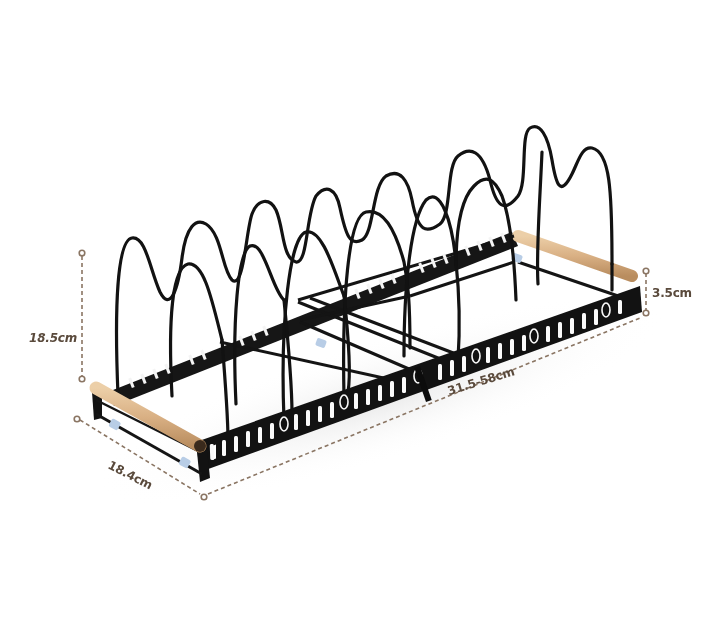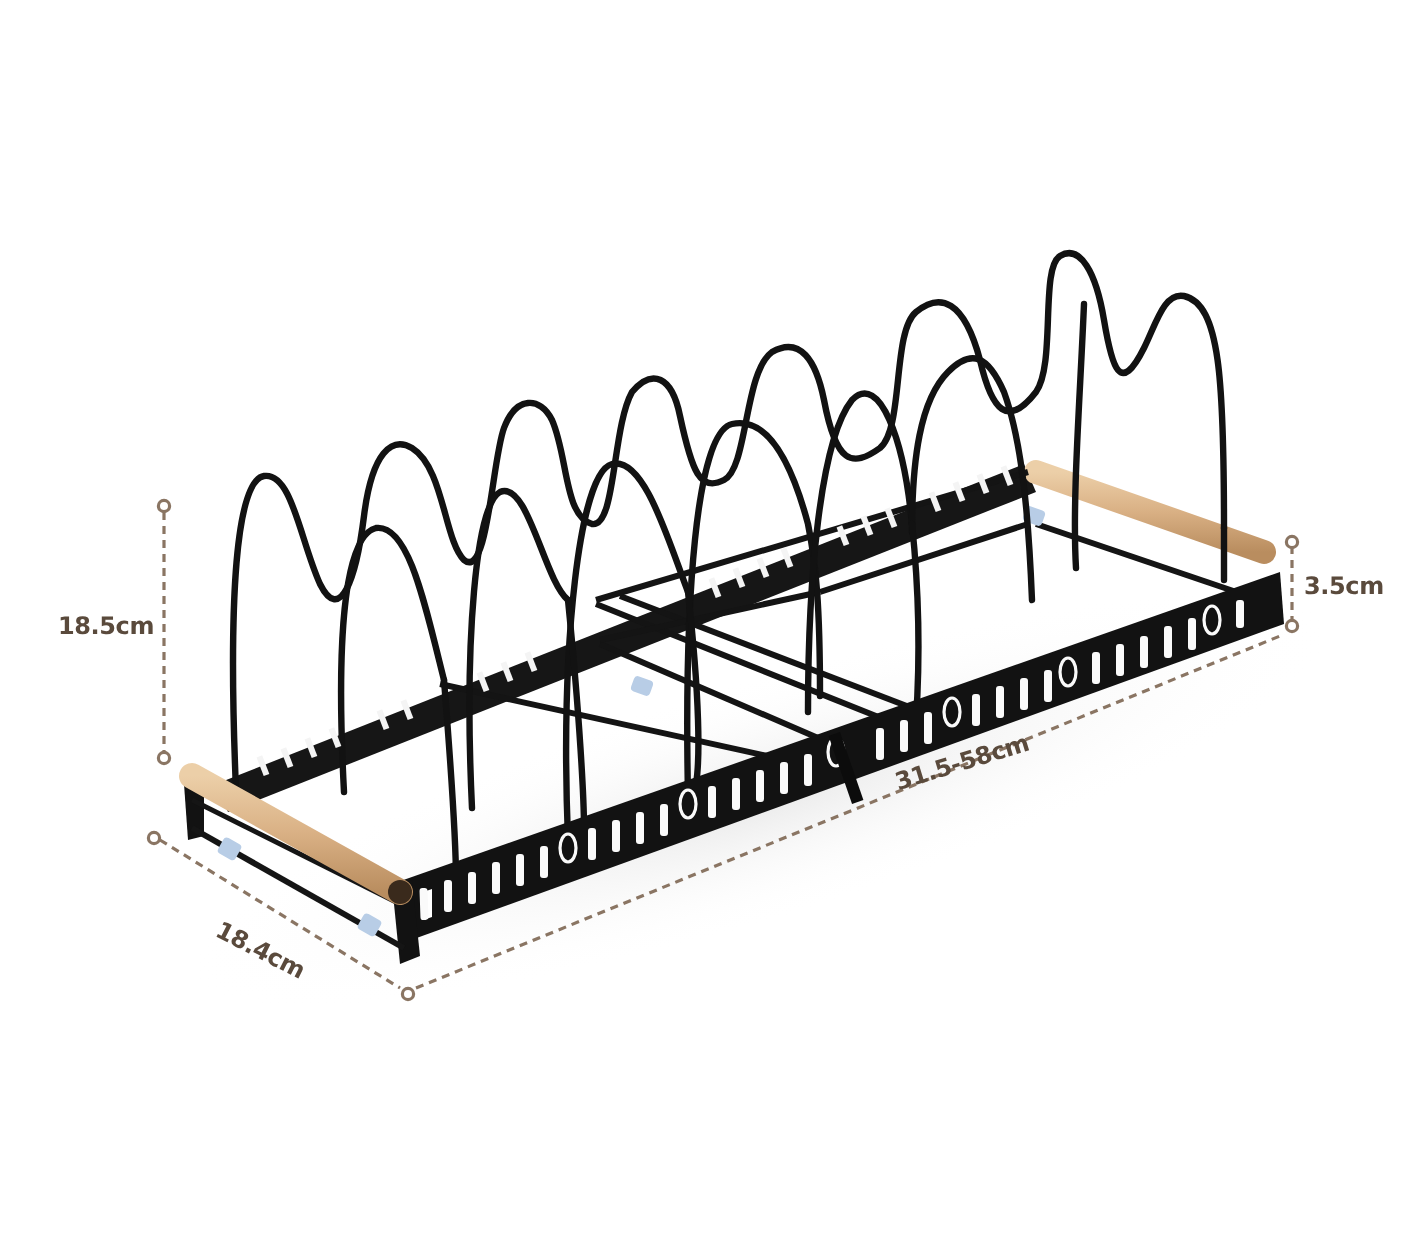--- a/index.html
+++ b/index.html
@@ -3,21 +3,21 @@
   <meta charset="utf-8">
   <style>
     html, body { margin: 0; padding: 0; background: #ffffff; }
     body { width: 712px; height: 624px; position: relative; overflow: hidden;
            font-family: "DejaVu Sans", sans-serif; }
     .stage { position: absolute; left: 0; top: 0; width: 712px; height: 624px; }
     svg { position: absolute; left: 0; top: 0; }
     .dim-label { position: absolute; font-family: "DejaVu Sans", sans-serif;
                  font-size: 12px; font-weight: bold; color: #5a4a3c; white-space: nowrap;
                  letter-spacing: -0.2px; }
-    #lbl-height { left: 29px; top: 306px; }
+    #lbl-height { left: 29px; top: 331px; font-style: italic; }
     #lbl-base-h { left: 652px; top: 286px; }
     #lbl-length { left: 450px; top: 384px; transform: rotate(-17deg); transform-origin: left bottom; }
     #lbl-width  { left: 112px; top: 458px; transform: rotate(27deg); transform-origin: left top; }
   </style>
 </head>
 <body>
 
 <div class="stage">
   <svg width="712" height="624" viewBox="0 0 712 624">
     <defs>

